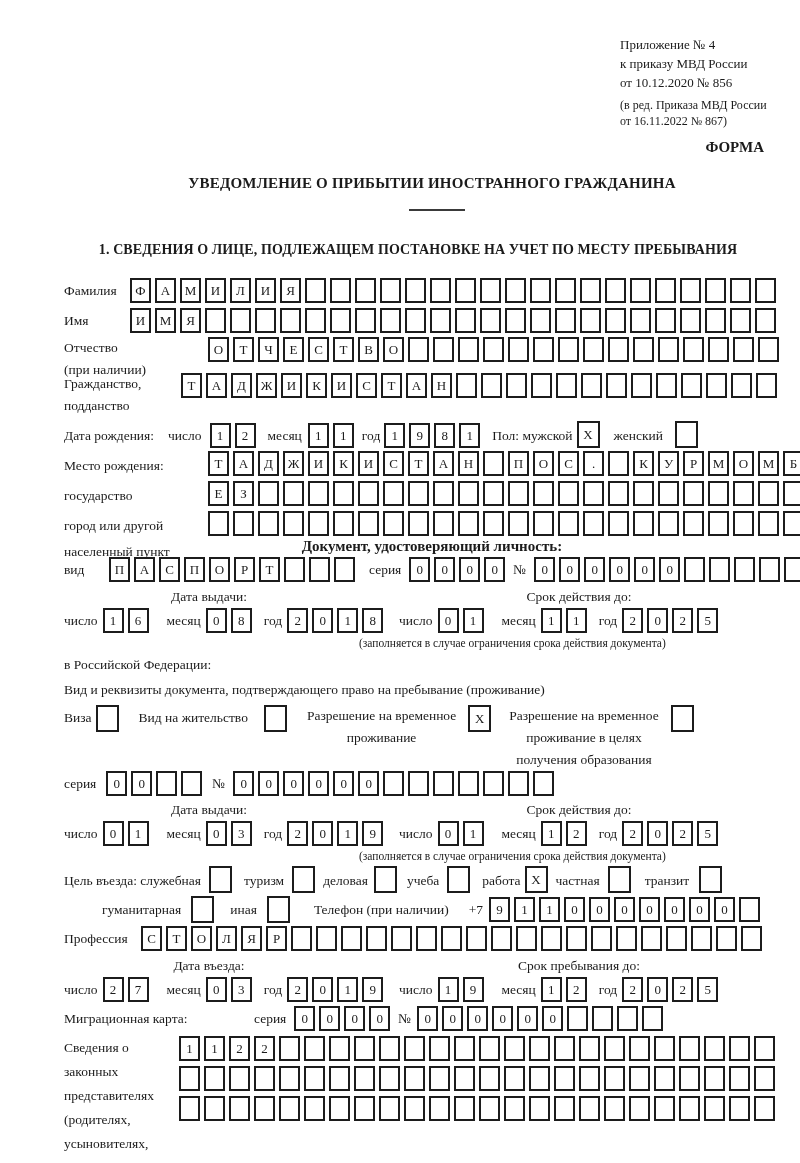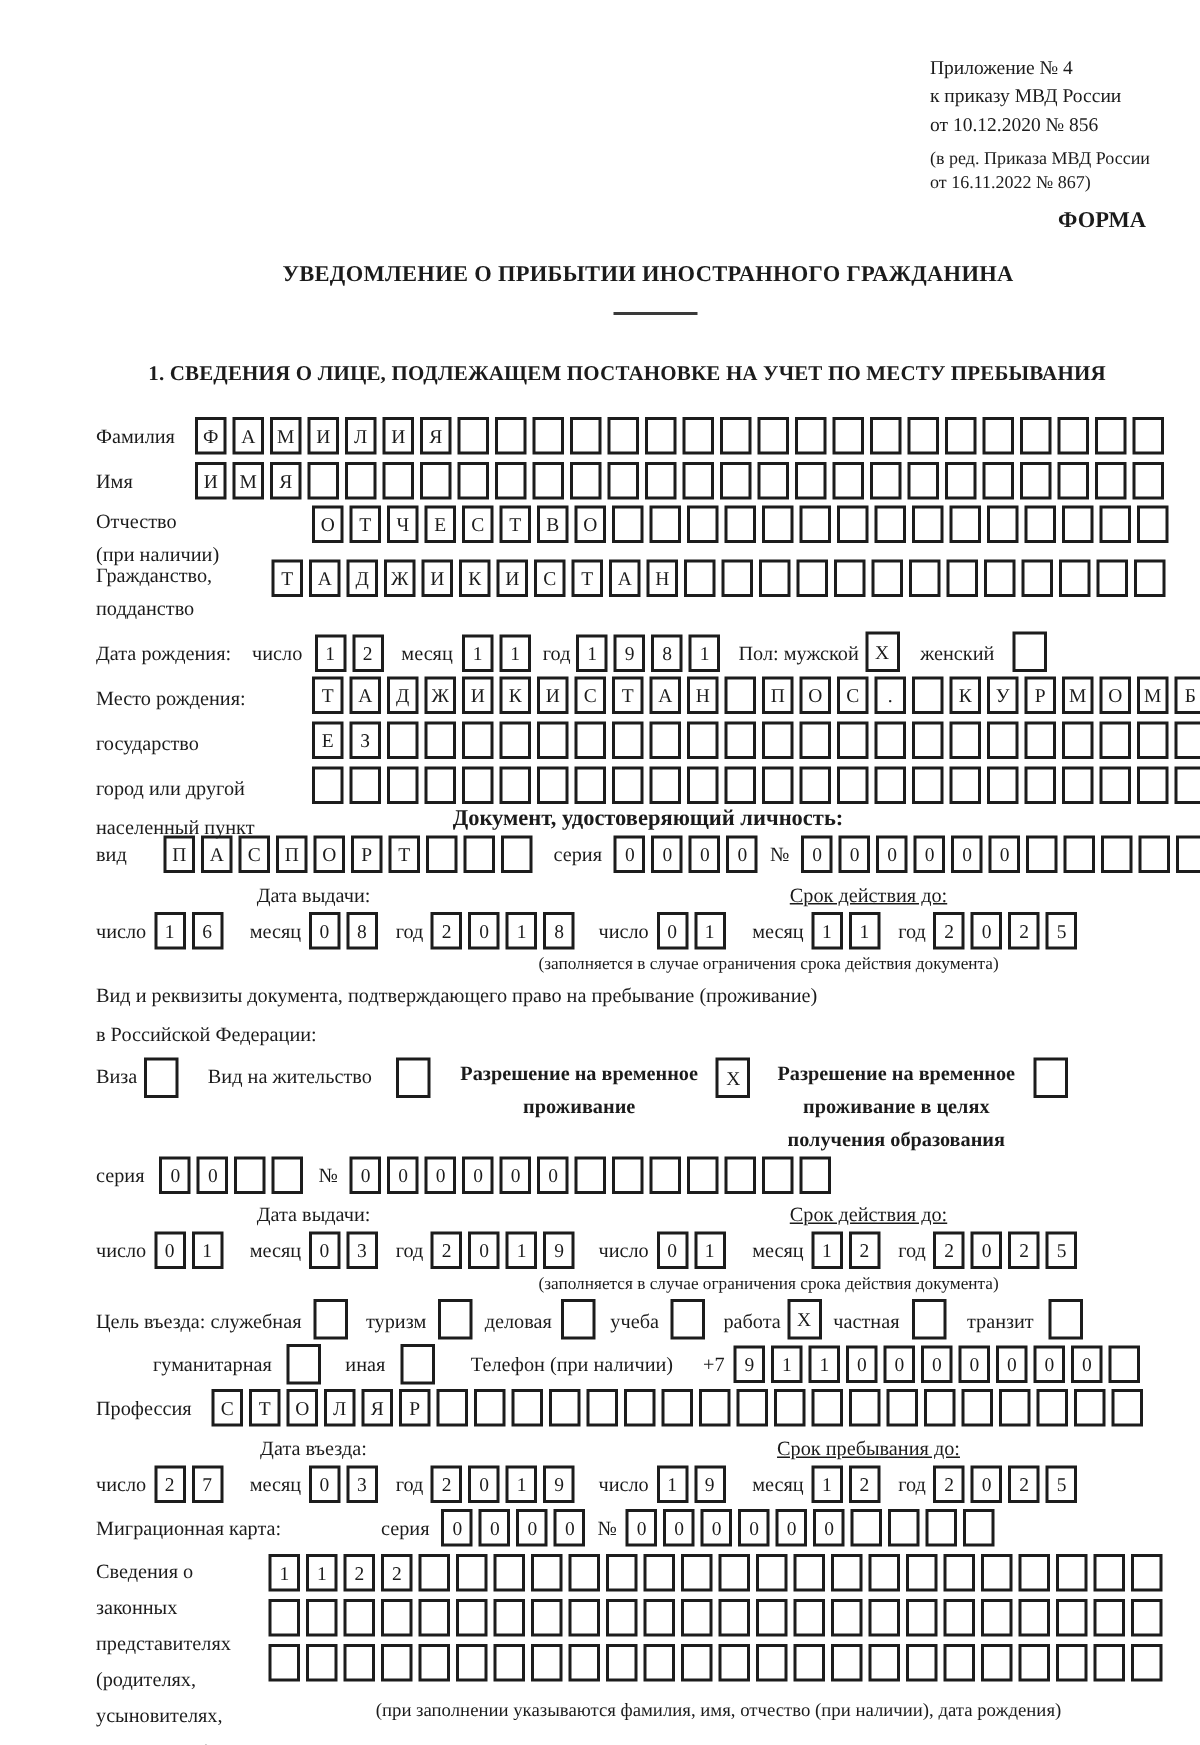--- a/index.html
+++ b/index.html
@@ -37,27 +37,27 @@
     font-family:"Liberation Serif", serif;
   }
   .cb .box { width:19px; height:23px; line-height:23px; }
 
   
   .dates { display:flex; align-items:flex-start; }
   .dcol-l { width:335px; flex:none; }
   .dcol-r { flex:1; }
   .dhead { text-align:center; font-size:13.5px; line-height:17px; }
   .dhead.l { width:290px; }
-  .dhead.r { width:360px;text-decoration:underline; }
+  .dhead.r { width:360px; }
   .dgroup { display:flex; align-items:center; margin-top:3px; }
   .dl { font-size:13.5px; margin-right:5px; flex:none; }
   .dnote { font-size:11.5px; margin-top:4px; white-space:nowrap; margin-left:-40px; }
 
   .cent { text-align:center; font-size:13.5px; flex:none; }
-  .cent span { display:block; line-height:22px;font-weight:bold; }
+  .cent span { display:block; line-height:22px; }
 
   .ml4{margin-left:4px}.ml6{margin-left:6px}.ml8{margin-left:8px}.ml10{margin-left:10px}
   .ml12{margin-left:12px}.ml14{margin-left:14px}.ml16{margin-left:16px}.ml20{margin-left:20px}
 
   .note-center { font-size:12.5px; }
 </style>
 </head>
 <body>
 
 <div class="page">
@@ -408,22 +408,22 @@
             <span class="box">2</span>
             <span class="box">0</span>
             <span class="box">2</span>
             <span class="box">5</span>
           </span>
       </div>
       <div class="dnote">(заполняется в случае ограничения срока действия документа)</div>
     </div>
   </div>
 
+  <div style="font-size:13.5px; line-height:20px; margin-top:6px">в Российской Федерации:</div>
   <div style="font-size:13.5px; line-height:20px; margin-top:5px">Вид и реквизиты документа, подтверждающего право на пребывание (проживание)</div>
-  <div style="font-size:13.5px; line-height:20px; margin-top:6px">в Российской Федерации:</div>
 
   <div class="frow" style="margin-top:5px">
     <span class="lbl">Виза</span>
     <span class="boxes cb ml4">
         <span class="box"></span>
       </span>
     <span class="lbl ml16">Вид на жительство</span>
     <span class="boxes cb ml16">
         <span class="box"></span>
       </span>
@@ -758,17 +758,16 @@
           <span class="box"></span>
           <span class="box"></span>
           <span class="box"></span>
           <span class="box"></span>
           <span class="box"></span>
           <span class="box"></span>
           <span class="box"></span>
           <span class="box"></span>
           <span class="box"></span>
         </div>
-      <div class="note-center" style="margin-top:12px; text-align:center">(при заполнении указываются фамилия, имя, отчество (при наличии), дата рождения)</div>
     </div>
   </div>
 
 </div>
 
 </body></html>

